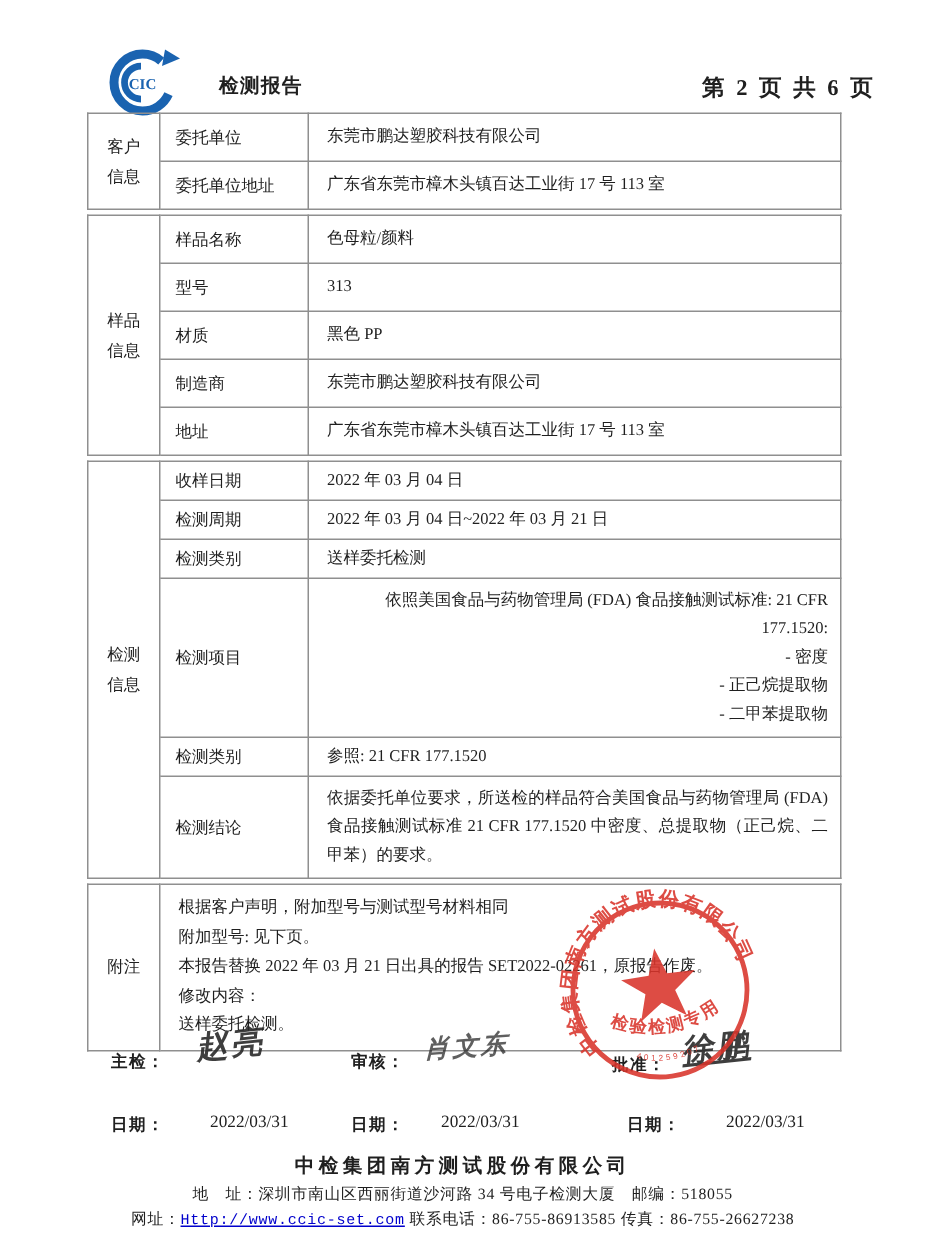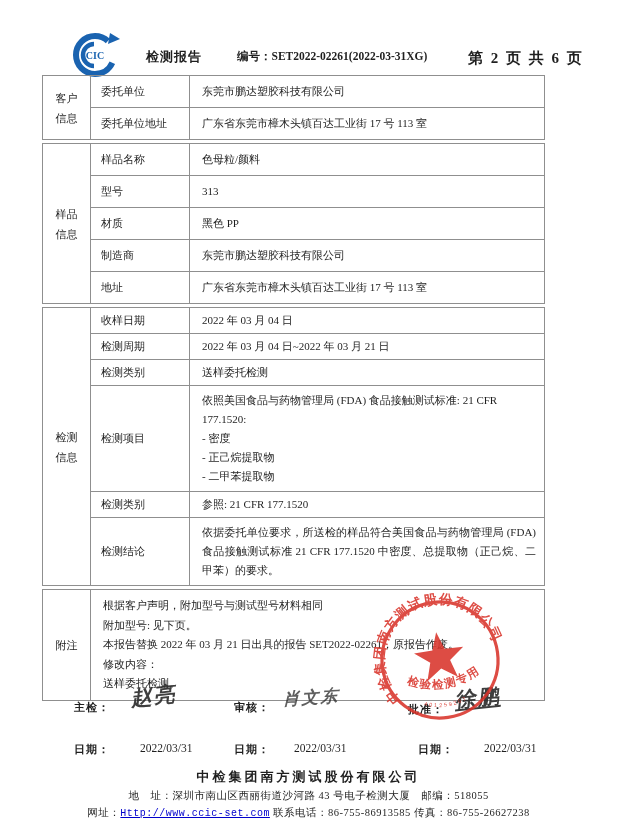--- a/index.html
+++ b/index.html
@@ -9,29 +9,29 @@
     font-family:"Liberation Serif","DejaVu Serif",serif;
     color:#1f1f1f; overflow:hidden;
   }
   
   .hdr { position:absolute; left:0; top:0; width:617px; height:72px;margin-top:16px; }
   .logo { position:absolute; left:64px; top:14px; width:62px; height:50px; }
   .hdr-title { position:absolute; left:146px; top:32px; font-size:13px; font-weight:bold; letter-spacing:1px;text-align:right; }
   .hdr-no { position:absolute; left:237px; top:33px; font-size:11.5px; font-weight:bold; }
   .hdr-page { position:absolute; left:468px; top:33px; font-size:15px; font-weight:bold; letter-spacing:2px; }
   
-  .content { position:absolute; left:42px; top:75px; width:544px; }
+  .content { position:absolute; left:58px; top:75px; width:544px; }
   table { border-collapse:collapse; width:503px; table-layout:fixed; margin-bottom:3px; }
   td { border:1px solid #8f8f8f; font-size:11px; vertical-align:middle; }
   .sec-cell { width:48px; text-align:center; line-height:20px; }
   .lbl-cell { width:99px; padding-left:10px; }
   .val-cell { padding-left:12px; padding-right:8px; line-height:19px; }
   .r32 td { height:32px; }
   .r26 td { height:26px; }
-  .multi { padding-top:5px; padding-bottom:5px; }
+  .multi { padding-top:5px; padding-bottom:5px;text-align:right; }
   .justify { text-align:justify; }
   .notes-cell { padding:6px 8px 6px 12px; line-height:19.5px; }
   
   .signoff { position:absolute; left:58px; top:652px; width:503px; height:116px; font-size:11px; }
   .signoff .lbl { position:absolute; font-weight:bold; letter-spacing:1px;text-align:center; }
   .sig { position:absolute; font-family:"DejaVu Sans",sans-serif; font-weight:bold; color:#2a2a2a;
          transform:rotate(-6deg) skewX(-12deg); font-size:21px; letter-spacing:2px; opacity:.9; }
   .sig2 { font-size:17px; transform:rotate(-4deg) skewX(-18deg); opacity:.75; }
   .dateval { position:absolute; font-size:11.5px; }
   
@@ -46,21 +46,20 @@
 <body>
 
 <div class="hdr">
   <svg class="logo" viewBox="0 0 62 50">
     <circle cx="31" cy="25" r="19" fill="none" stroke="#1a63b0" stroke-width="6" stroke-dasharray="95 25" stroke-dashoffset="-8"></circle>
     <polygon points="46,3 56,9 44,14" fill="#1a63b0"></polygon>
     <path d="M 30 14 A 11 11 0 1 0 30 36" fill="none" stroke="#1a63b0" stroke-width="4.5"></path>
     <text x="31" y="29" font-size="10" font-weight="bold" fill="#1a63b0" text-anchor="middle" font-family="Liberation Serif, serif">CIC</text>
   </svg>
   <div class="hdr-title">检测报告</div>
-  <div class="hdr-no"><span>编号：</span><span>SET2022-02261(2022-03-31XG)</span></div>
   <div class="hdr-page">第 2 页 共 6 页</div>
 </div>
 
 <div class="content">
 
   <table>
     <tbody>
         <tr class="r32">
       <td class="sec-cell" rowspan="2">
         <div>客户</div>
@@ -190,18 +189,18 @@
   <text font-size="11.5" font-weight="bold" fill="#d9342b" font-family="Liberation Serif, serif" letter-spacing="1.5">
     <textPath href="#arcType" startOffset="2">检验检测专用章</textPath>
   </text>
   <text font-size="5.5" fill="#d9342b" font-family="Liberation Sans, sans-serif" letter-spacing="2">
     <textPath href="#arcSerial" startOffset="2">401259207</textPath>
   </text>
 </svg>
 
 <div class="footer">
   <div class="f-company">中检集团南方测试股份有限公司</div>
-  <div class="f-line">地　址：深圳市南山区西丽街道沙河路 43 号电子检测大厦　邮编：518055</div>
+  <div class="f-line">地　址：深圳市南山区西丽街道沙河路 34 号电子检测大厦　邮编：518055</div>
   <div class="f-line">
     <span>网址：</span><a class="url">Http://www.ccic-set.com</a>
     <span>联系电话：86-755-86913585 传真：86-755-26627238</span>
   </div>
 </div>
 
 </body></html>

